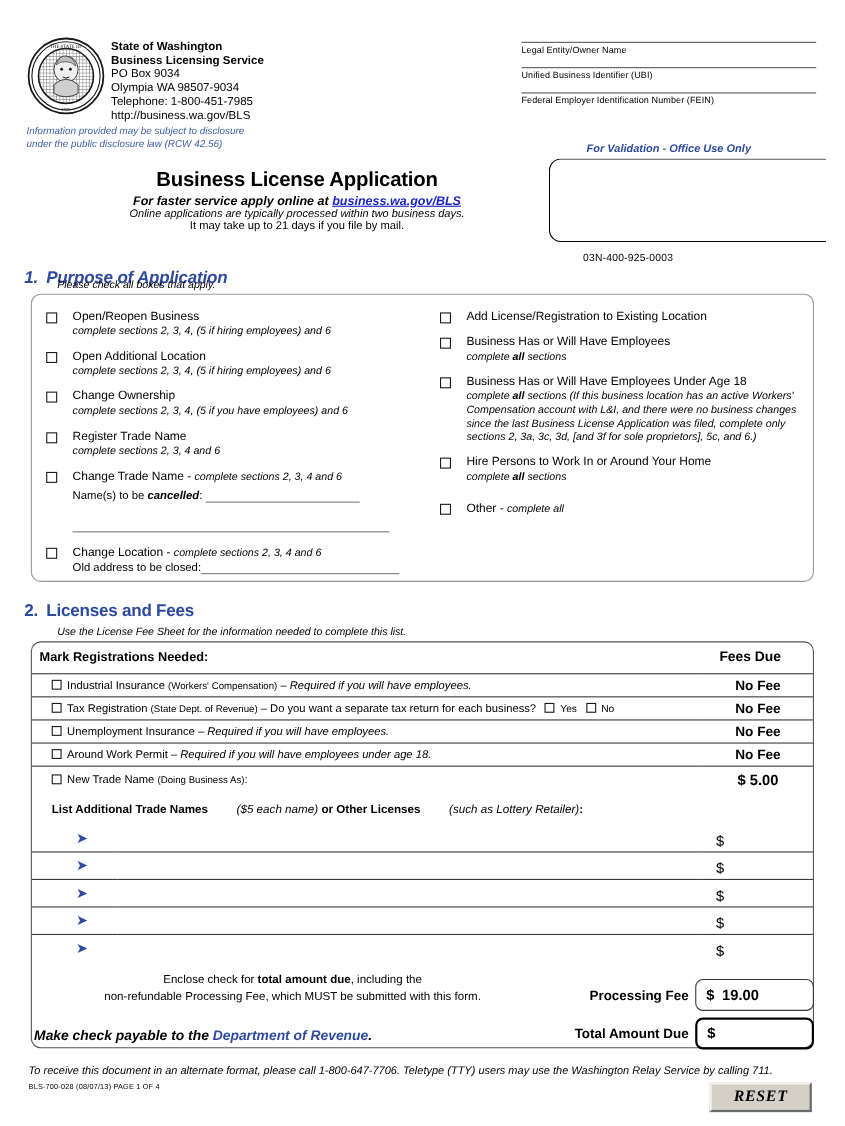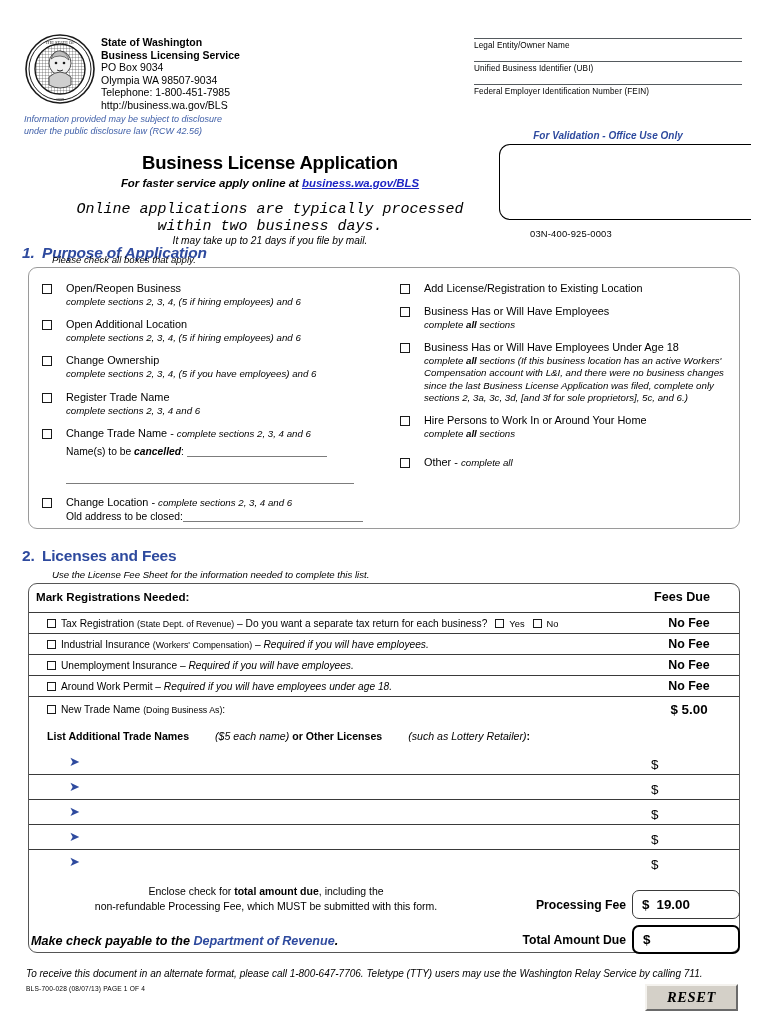--- a/index.html
+++ b/index.html
@@ -45,22 +45,22 @@
   .validation-num {
     position: absolute; left: 530px; top: 228px;
     font-size: 9.4px; letter-spacing: 0.2px;
   }
 
   
   .title-block { position: absolute; left: 60px; top: 152px; width: 420px; text-align: center; }
   .main-title { font-size: 18.5px; font-weight: bold; letter-spacing: -0.2px; }
   .sub1 { font-size: 11.4px; font-weight: bold; font-style: italic; margin-top: 3px; }
   .sub1 a, .sub1 .lnk { color: #1d24c4; text-decoration: underline; }
-  .sub2 { font-size: 15px; font-style: italic; margin-top: 12px; font-family: Liberation Mono, monospace; }
-  .sub3 { font-size: 10.2px; font-style: italic; }
+  .sub2 { font-size: 10px; font-style: italic; margin-top: 0; }
+  .sub3 { font-size: 10.2px; }
 
   
   .sec-head {
     color: #2e4a9e; font-size: 15.5px; font-weight: bold;
     letter-spacing: -0.2px;
   }
   .sec-head .num { display: inline-block; width: 20px; }
   .sec-sub { font-size: 9.6px; font-style: italic; margin: 2px 0 0 30px; }
 
   #sec1-head { position: absolute; left: 22px; top: 244px; font-style: italic; }
@@ -339,36 +339,36 @@
 
   <div class="fee-header">
     <div class="h1">Mark Registrations Needed:</div>
     <div class="h2">Fees Due</div>
   </div>
 
   <table class="fee-table">
     <tbody>
         <tr>
       <td class="fee-desc">
+        <span class="cb-inline"></span><span>Industrial Insurance</span>
+        <span class="small-paren">(Workers' Compensation)</span><span class="ital"> – Required if you will have employees.</span>
+      </td>
+      <td class="fee-amt">No Fee</td>
+    </tr>
+    <tr>
+      <td class="fee-desc">
         <span class="cb-inline"></span><span>Tax Registration</span>
         <span class="small-paren">(State Dept. of Revenue)</span><span> – Do you want a separate tax return for each business?</span>
         <span class="yesno">&nbsp;&nbsp;<span class="cb-inline"></span><span>Yes</span></span>
         <span class="yesno">&nbsp;&nbsp;<span class="cb-inline"></span><span>No</span></span>
       </td>
       <td class="fee-amt">No Fee</td>
     </tr>
     <tr>
       <td class="fee-desc">
-        <span class="cb-inline"></span><span>Industrial Insurance</span>
-        <span class="small-paren">(Workers' Compensation)</span><span class="ital"> – Required if you will have employees.</span>
-      </td>
-      <td class="fee-amt">No Fee</td>
-    </tr>
-    <tr>
-      <td class="fee-desc">
         <span class="cb-inline"></span><span>Unemployment Insurance</span><span class="ital"> – Required if you will have employees.</span>
       </td>
       <td class="fee-amt">No Fee</td>
     </tr>
     <tr>
       <td class="fee-desc">
         <span class="cb-inline"></span><span>Around Work Permit</span><span class="ital"> – Required if you will have employees under age 18.</span>
       </td>
       <td class="fee-amt">No Fee</td>
     </tr>

